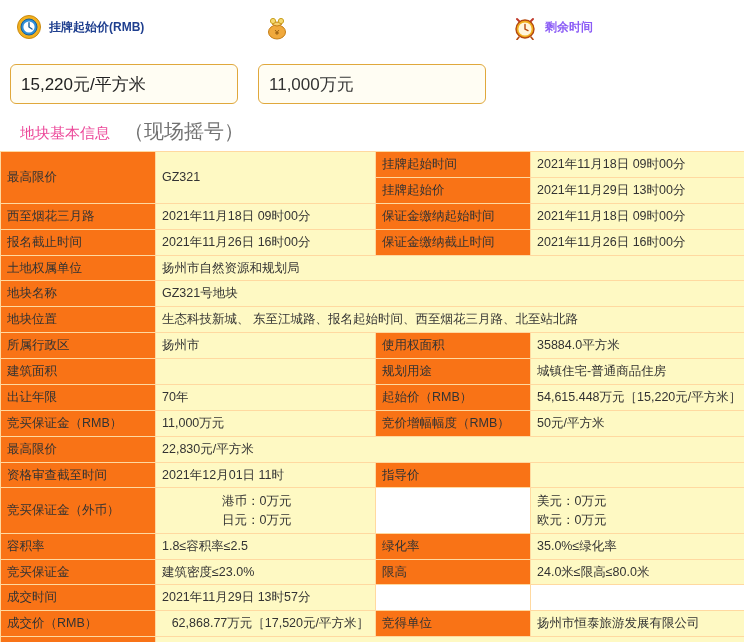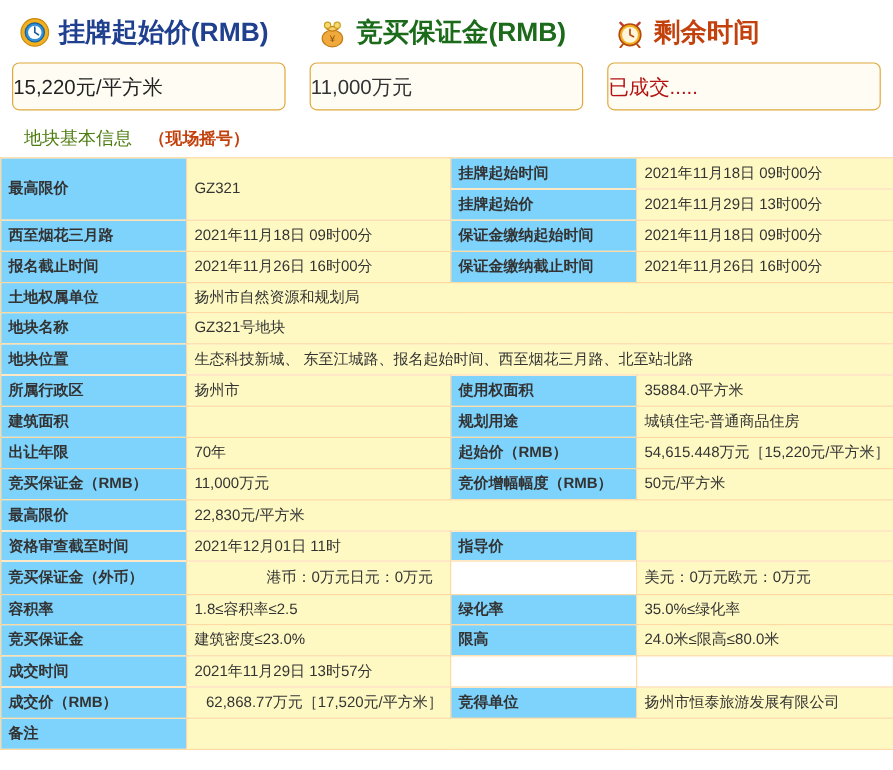--- a/index.html
+++ b/index.html
@@ -27,77 +27,78 @@
     gap: 7px;
     height: 34px;
     padding-left: 6px;
   }
   .top-head .ico {
     width: 26px; height: 26px;
     position: relative;
     flex: 0 0 26px;
   }
   .top-head .label {
-    font-size: 22px;
+    font-size: 12px;
     font-weight: bold;
     color: #1f3f8f;
     letter-spacing: 0px;
     white-space: nowrap;
   }
   .top-head .label.green { color: #1b6b1b; }
-  .top-head .label.red { color: #c2410c; }
+  .top-head .label.red { color: #8b5cf6; }
   .top-head .label.blue { color: #1f3f8f; }
 
   .top-box {
-    margin-top: 8px;
+    margin-top: 20px;
     height: 40px;
     border: 1px solid #e0a83c;
     border-radius: 6px;
     background: #fffdf3;
     display: flex;
     align-items: center;
+    padding-left: 10px;
     font-size: 17px;
     color: #333;
   }
   .top-box.v1 { color: #222; }
   .top-box.v3 { color: #b31010; }
 
   
   .section {
     margin: 14px 0 6px 0;
     padding-left: 20px;
     display: flex;
     align-items: baseline;
     gap: 14px;
   }
-  .section .t1 { font-size: 15px; color: #4d7c0f; }
-  .section .t2 { font-size: 14px; color: #c2410c; font-weight: bold; }
+  .section .t1 { font-size: 15px; color: #ec4899; }
+  .section .t2 { font-size: 20px; color: #737373; }
 
   
   table.info {
     border-collapse: collapse;
     width: 744px;
     table-layout: fixed;
     font-size: 12.5px;
     color: #333;
   }
   table.info td {
     border: 1px solid #ffd9a0;
     padding: 4px 6px;
     height: 24px;
     vertical-align: middle;
     line-height: 1.35;
     overflow: hidden;
   }
-  td.k { background: #7dd3fc; white-space: nowrap; font-weight: bold; }
+  td.k { background: #f97316; white-space: nowrap; }
   td.v { background: #fef9c3; }
   td.blank { background: #ffffff; }
   .nowrap { white-space: nowrap; text-align: right; }
 
-  .dual { display: flex; }
+  .dual { display: flex; flex-direction: column; }
   .dual span { display: block; line-height: 1.45; }
   .dual.ind { padding-left: 60px; }
 
   
   svg { display: block; }
 </style>
 </head>
 <body>
 
 <div class="page">
@@ -123,41 +124,39 @@
       <div class="top-head">
         <span class="ico">
           <svg viewBox="0 0 26 26" width="26" height="26">
             <ellipse cx="13" cy="18" rx="8.5" ry="7" fill="#f0a93c" stroke="#c47d15" stroke-width="1"></ellipse>
             <path d="M8 10 Q13 6 18 10 Q15 12 13 12 Q11 12 8 10 Z" fill="#f6cf6b" stroke="#c47d15" stroke-width="1"></path>
             <circle cx="9" cy="7" r="2.6" fill="#f7d96f" stroke="#c9a020" stroke-width="1"></circle>
             <circle cx="17" cy="7" r="2.6" fill="#f7d96f" stroke="#c9a020" stroke-width="1"></circle>
             <text x="13" y="21" font-size="8" text-anchor="middle" fill="#8a5208" font-family="'Liberation Sans',sans-serif">¥</text>
           </svg>
         </span>
-        <span class="label green">竞买保证金(RMB)</span>
       </div>
       <div class="top-box v2">11,000万元</div>
     </div>
 
     <div class="top-col c3">
       <div class="top-head">
         <span class="ico">
           <svg viewBox="0 0 26 26" width="26" height="26">
             <path d="M5 5 L8 8" stroke="#c0392b" stroke-width="2" stroke-linecap="round"></path>
             <path d="M21 5 L18 8" stroke="#c0392b" stroke-width="2" stroke-linecap="round"></path>
             <circle cx="13" cy="15" r="9" fill="#f2b01e" stroke="#b5490f" stroke-width="1.4"></circle>
             <circle cx="13" cy="15" r="6.6" fill="#fff6dd"></circle>
             <path d="M13 10.5 V15 L16 16.6" stroke="#b5490f" stroke-width="1.4" fill="none" stroke-linecap="round"></path>
             <path d="M7 23 L5 25.5" stroke="#b5490f" stroke-width="1.6" stroke-linecap="round"></path>
             <path d="M19 23 L21 25.5" stroke="#b5490f" stroke-width="1.6" stroke-linecap="round"></path>
           </svg>
         </span>
         <span class="label red">剩余时间</span>
       </div>
-      <div class="top-box v3">已成交.....</div>
     </div>
 
   </div>
 
   <div class="section">
     <span class="t1">地块基本信息</span>
     <span class="t2">（现场摇号）</span>
   </div>
 
   <table class="info">

